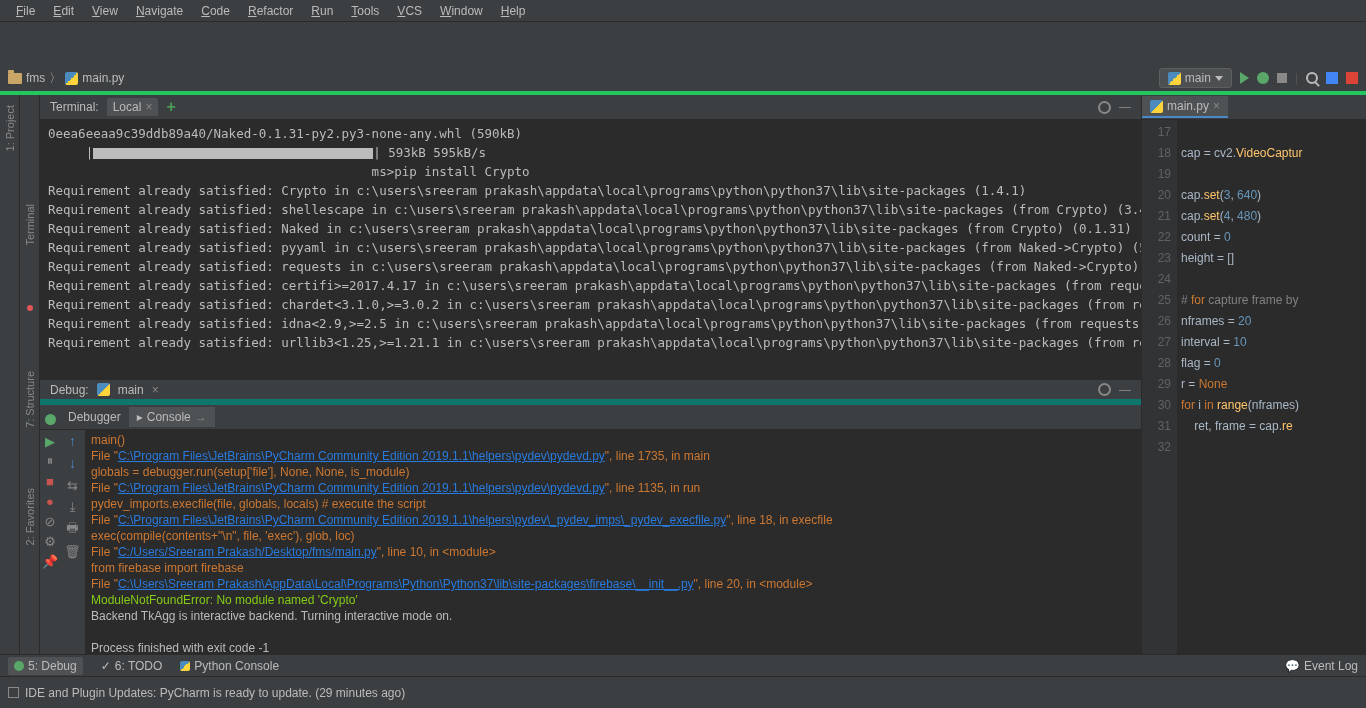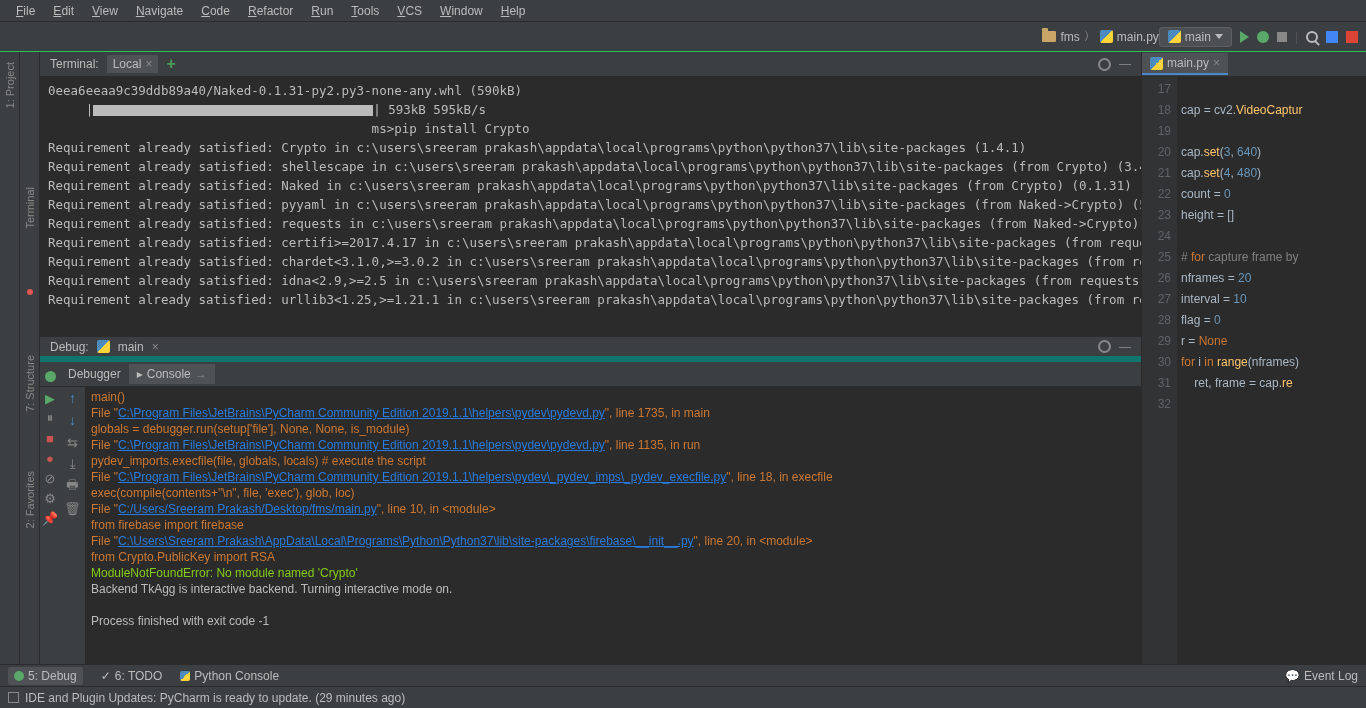--- a/index.html
+++ b/index.html
@@ -1,20 +1,20 @@
 <!DOCTYPE html>
 <html><head>
 <meta charset="utf-8">
 <style>
 * { margin:0; padding:0; box-sizing:border-box; font-family:"Segoe UI",Arial,sans-serif; font-size:12px; }
 body { background:#3c3f41; color:#bbb; width:1366px; height:708px; overflow:hidden; display:flex; flex-direction:column; }
 .menubar { height:22px; background:#3c3f41; display:flex; align-items:center; padding:0 8px; gap:2px; border-bottom:1px solid #2b2b2b; }
 .menubar span { padding:2px 8px; cursor:pointer; }
 .menubar span u { text-decoration:underline; }
-.toolbar { height:30px; background:#3c3f41; display:flex; align-items:center; padding:0 8px; border-bottom:1px solid #22c55e; justify-content:flex-end; }
+.toolbar { height:30px; background:#3c3f41; display:flex; align-items:center; padding:0 8px; border-bottom:4px solid #22c55e; justify-content:space-between;margin-top:43px; }
 .toolbar-left { display:flex; align-items:center; gap:4px; }
 .folder-icon { width:14px; height:11px; background:#c9a668; display:inline-block; border-radius:1px; position:relative; }
 .folder-icon::before { content:""; position:absolute; top:-3px; left:0; width:6px; height:3px; background:#c9a668; border-radius:1px 1px 0 0; }
 .py-icon { width:13px; height:13px; display:inline-block; background:linear-gradient(135deg,#4b8bbe 50%,#ffd43b 50%); border-radius:2px; }
 .toolbar-right { display:flex; align-items:center; gap:8px; }
 .run-config { background:#4c5052; border:1px solid #5e6060; border-radius:3px; padding:2px 8px; display:flex; align-items:center; gap:4px; }
 .tri-down { width:0; height:0; border-left:4px solid transparent; border-right:4px solid transparent; border-top:5px solid #bbb; }
 .play-icon { width:0; height:0; border-top:6px solid transparent; border-bottom:6px solid transparent; border-left:9px solid #59a869; }
 .bug-icon { width:12px; height:12px; background:#59a869; border-radius:50%; position:relative; }
 .stop-icon { width:10px; height:10px; background:#888; }
@@ -52,21 +52,21 @@
 .code { flex:1; padding:2px 4px; white-space:pre; color:#a9b7c6; overflow:hidden; }
 .kw { color:#cc7832; }
 .num { color:#6897bb; }
 .fn { color:#ffc66d; }
 .cm { color:#808080; }
 .gear-icon { width:13px; height:13px; border:2px solid #888; border-radius:50%; position:relative; }
 .bottom-tabs { height:22px; background:#3c3f41; display:flex; align-items:center; padding:0 8px; gap:18px; border-top:1px solid #2b2b2b; justify-content:space-between; }
 .bottom-tabs-left { display:flex; gap:18px; }
 .bottom-tab { display:flex; align-items:center; gap:4px; font-size:11px; }
 .bottom-tab.active { background:#4e5254; padding:2px 6px; border-radius:2px; }
-.statusbar { height:22px; background:#3c3f41; display:flex; align-items:center; padding:0 8px; justify-content:space-between; border-top:1px solid #2b2b2b; font-size:11px; }
+.statusbar { height:32px; background:#3c3f41; display:flex; align-items:center; padding:0 8px; justify-content:space-between; border-top:1px solid #2b2b2b; font-size:11px; }
 .status-right { display:flex; gap:12px; align-items:center; }
 .small-sq { width:12px; height:12px; display:inline-block; }
 .lock-icon { width:9px; height:8px; border:1.5px solid #bbb; border-radius:1px; position:relative; margin-top:4px; }
 .lock-icon::before { content:""; position:absolute; top:-6px; left:1px; width:4px; height:5px; border:1.5px solid #bbb; border-bottom:none; border-radius:3px 3px 0 0; }
 .arrow-up { color:#4a88c7; font-size:14px; }
 .arrow-dn { color:#4a88c7; font-size:14px; }
 .hdr-right { display:flex; gap:8px; align-items:center; }
 </style>
 </head>
 <body>
@@ -198,21 +198,20 @@
             <div style="color:#cc7832">    main()</div>
             <div><span class="trace">  File "</span><span class="path">C:\Program Files\JetBrains\PyCharm Community Edition 2019.1.1\helpers\pydev\pydevd.py</span><span class="trace">", line 1735, in main</span></div>
             <div class="trace">    globals = debugger.run(setup['file'], None, None, is_module)</div>
             <div><span class="trace">  File "</span><span class="path">C:\Program Files\JetBrains\PyCharm Community Edition 2019.1.1\helpers\pydev\pydevd.py</span><span class="trace">", line 1135, in run</span></div>
             <div class="trace">    pydev_imports.execfile(file, globals, locals)  # execute the script</div>
             <div><span class="trace">  File "</span><span class="path">C:\Program Files\JetBrains\PyCharm Community Edition 2019.1.1\helpers\pydev\_pydev_imps\_pydev_execfile.py</span><span class="trace">", line 18, in execfile</span></div>
             <div class="trace">    exec(compile(contents+"\n", file, 'exec'), glob, loc)</div>
             <div><span class="trace">  File "</span><span class="path">C:/Users/Sreeram Prakash/Desktop/fms/main.py</span><span class="trace">", line 10, in &lt;module&gt;</span></div>
             <div class="trace">    from firebase import firebase</div>
             <div><span class="trace">  File "</span><span class="path">C:\Users\Sreeram Prakash\AppData\Local\Programs\Python\Python37\lib\site-packages\firebase\__init__.py</span><span class="trace">", line 20, in &lt;module&gt;</span></div>
-            <div class="trace">    from Crypto.PublicKey import RSA</div>
             <div class="err">ModuleNotFoundError: No module named 'Crypto'</div>
             <div class="info">Backend TkAgg is interactive backend. Turning interactive mode on.</div>
             <div>&nbsp;</div>
             <div class="info">Process finished with exit code -1</div>
           </div>
       </div>
     </div>
   </div>
 
   <div class="right-col">

